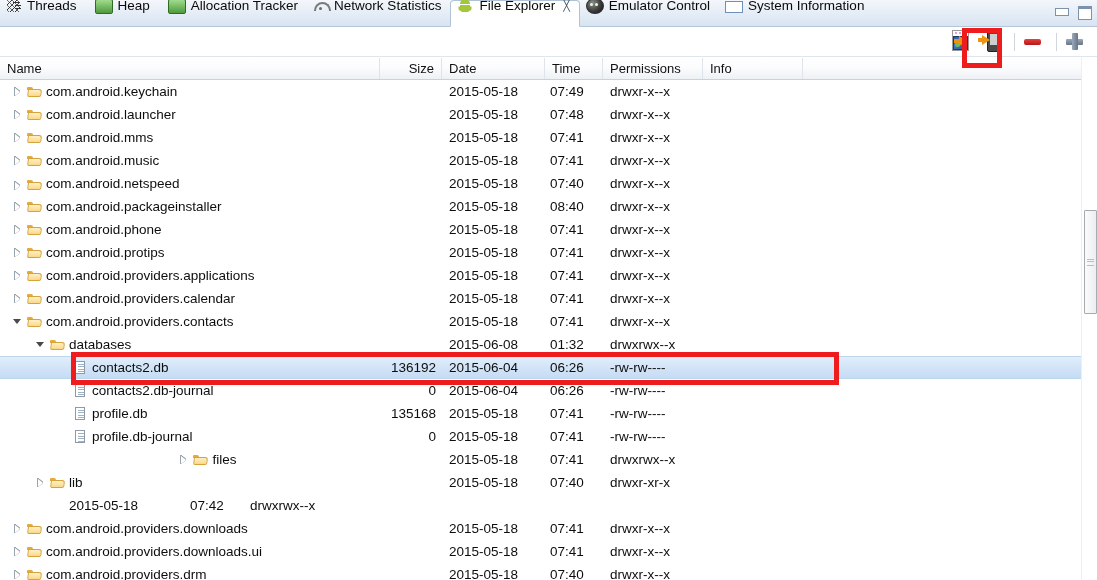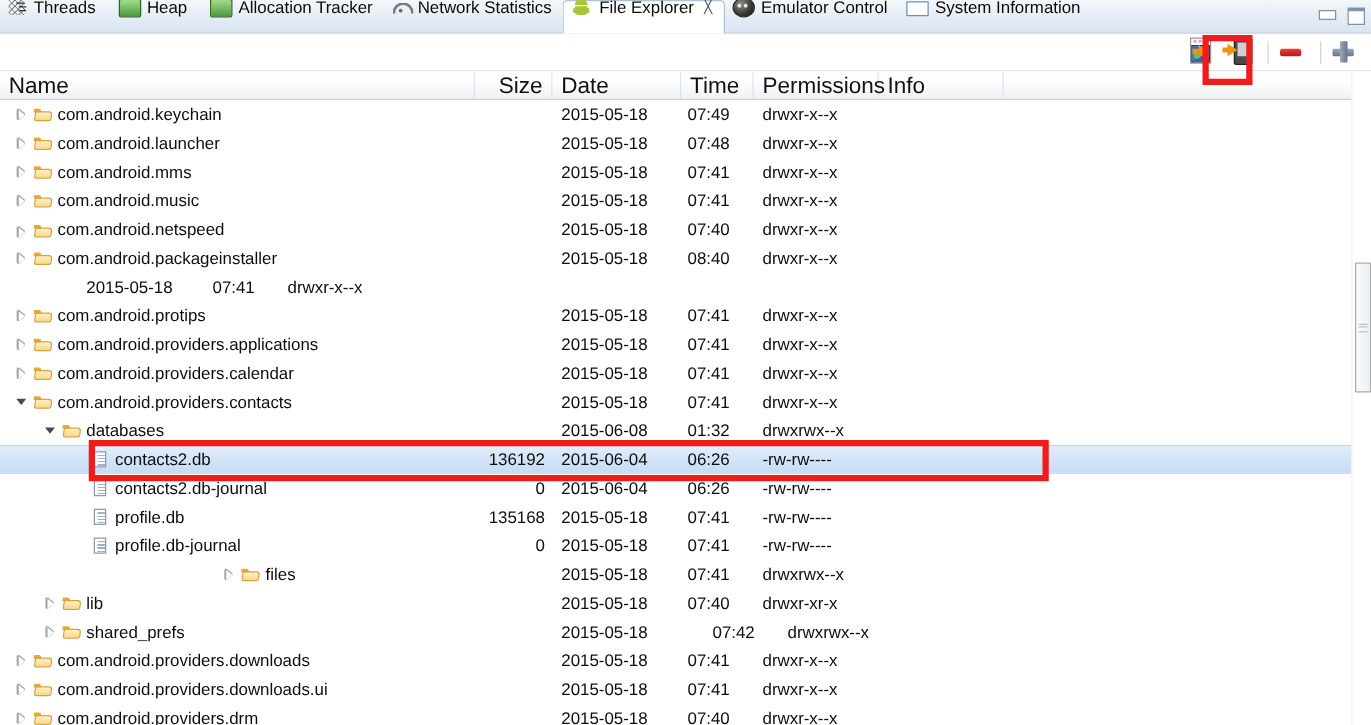--- a/index.html
+++ b/index.html
@@ -233,21 +233,21 @@
   }
   .hdr {
     position: relative;
     height: 22px;
     background: linear-gradient(to bottom, #ffffff 0%, #fbfcfd 45%, #eef1f5 100%);
     border-bottom: 1px solid #c9d2dc;
     display: flex;
     box-sizing: border-box;
   }
   .hcell {
-    font-size: 18px; color: #111;
+    font-size: 13px; color: #111;
     display: flex; align-items: center;
     padding-left: 7px;
     box-sizing: border-box;
     border-right: 1px solid #dfe4ea;
     height: 100%;
     white-space: nowrap;
     cursor: default;
   }
   .hcell.num { justify-content: flex-end; padding-right: 7px; padding-left: 0; }
 
@@ -510,20 +510,25 @@
             <span class="fico fico-folder"></span>
             <span>com.android.packageinstaller</span>
           </div>
           <div class="c-size" style="width: 62px;"></div>
           <div class="c-date" style="width: 103px;">2015-05-18</div>
           <div class="c-time" style="width: 58px;">08:40</div>
           <div class="c-perm" style="width: 100px;">drwxr-x--x</div>
           <div class="c-info" style="width: 100px;"></div>
         </div>
         <div class="row">
+          <div class="c-name" style="width: 380px; padding-left: 12px;">
+            <span class="twisty closed"></span>
+            <span class="fico fico-folder"></span>
+            <span>com.android.phone</span>
+          </div>
           <div class="c-size" style="width: 62px;"></div>
           <div class="c-date" style="width: 103px;">2015-05-18</div>
           <div class="c-time" style="width: 58px;">07:41</div>
           <div class="c-perm" style="width: 100px;">drwxr-x--x</div>
           <div class="c-info" style="width: 100px;"></div>
         </div>
         <div class="row">
           <div class="c-name" style="width: 380px; padding-left: 12px;">
             <span class="twisty closed"></span>
             <span class="fico fico-folder"></span>
@@ -649,25 +654,20 @@
             <span class="fico fico-folder"></span>
             <span>lib</span>
           </div>
           <div class="c-size" style="width: 62px;"></div>
           <div class="c-date" style="width: 103px;">2015-05-18</div>
           <div class="c-time" style="width: 58px;">07:40</div>
           <div class="c-perm" style="width: 100px;">drwxr-xr-x</div>
           <div class="c-info" style="width: 100px;"></div>
         </div>
         <div class="row">
-          <div class="c-name" style="width: 380px; padding-left: 35px;">
-            <span class="twisty closed"></span>
-            <span class="fico fico-folder"></span>
-            <span>shared_prefs</span>
-          </div>
           <div class="c-size" style="width: 62px;"></div>
           <div class="c-date" style="width: 103px;">2015-05-18</div>
           <div class="c-time" style="width: 58px; margin-left: 20px;">07:42</div>
           <div class="c-perm" style="width: 100px;">drwxrwx--x</div>
           <div class="c-info" style="width: 100px;"></div>
         </div>
         <div class="row">
           <div class="c-name" style="width: 380px; padding-left: 12px;">
             <span class="twisty closed"></span>
             <span class="fico fico-folder"></span>

